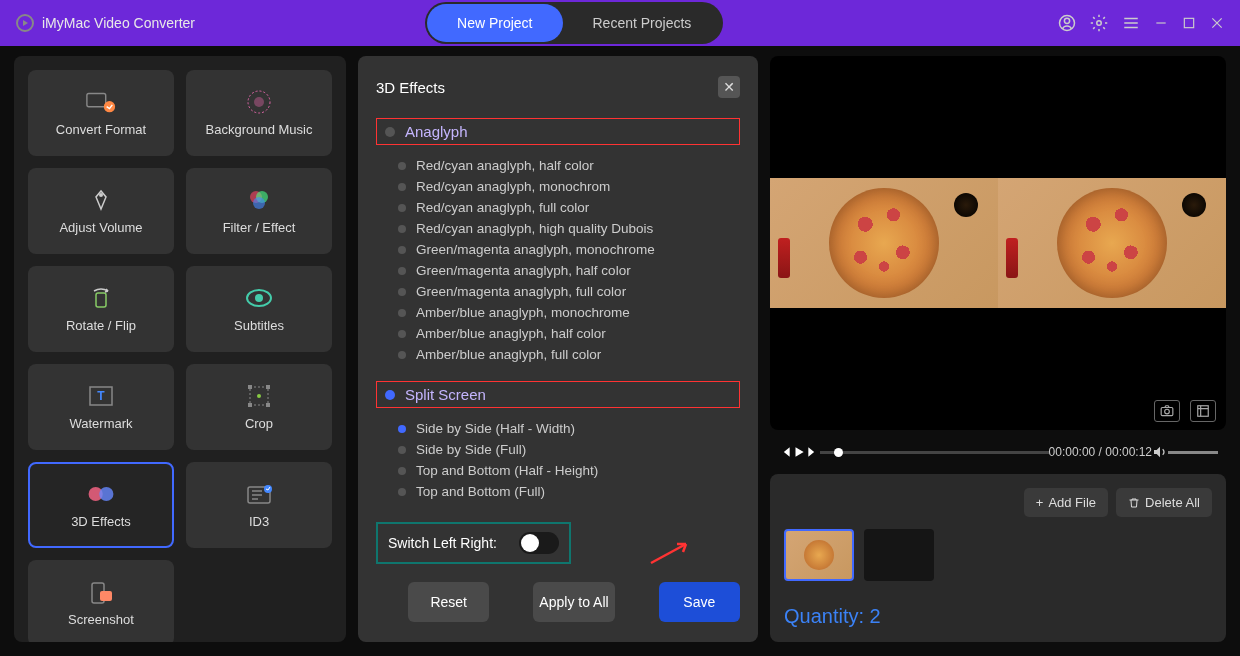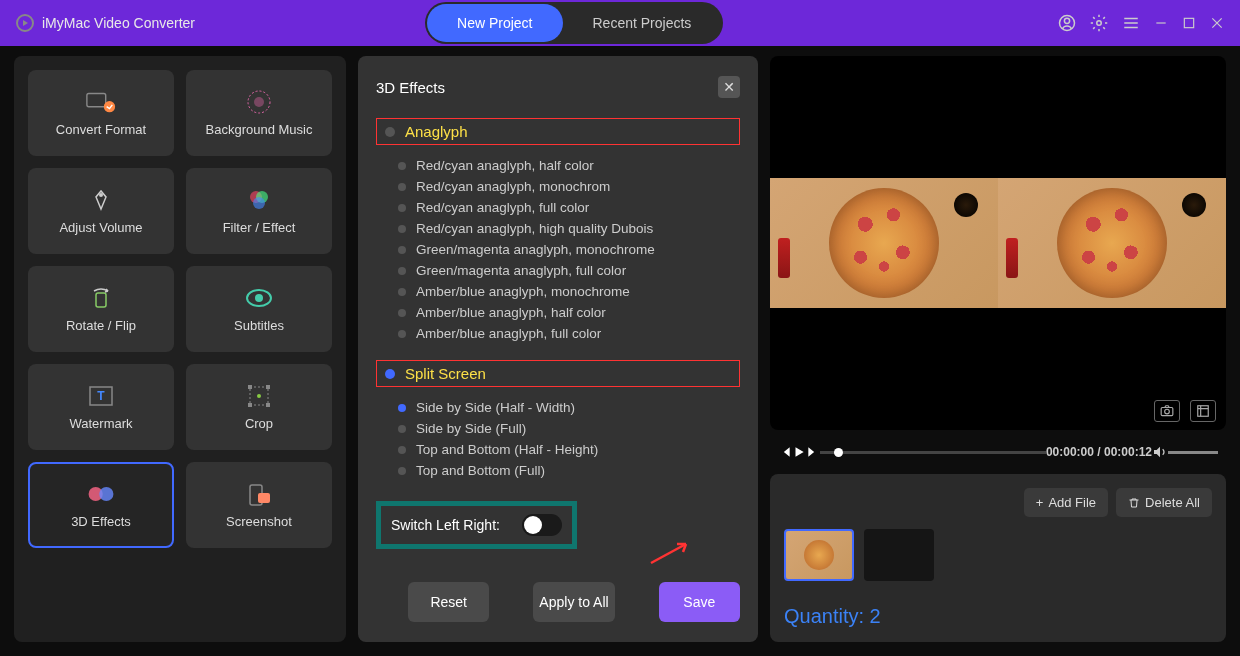--- a/index.html
+++ b/index.html
@@ -30,50 +30,50 @@
 .center-panel { width: 400px; background: #333; border-radius: 8px; padding: 20px 18px; display: flex; flex-direction: column; position: relative; }
 .panel-header { display: flex; justify-content: space-between; align-items: center; margin-bottom: 20px; }
 .panel-title { font-size: 15px; color: #fff; font-weight: 500; }
 .close-btn { width: 22px; height: 22px; background: #555; border-radius: 4px; display: flex; align-items: center; justify-content: center; cursor: pointer; font-size: 14px; color: #ddd; }
 
 .effect-group { margin-bottom: 16px; }
 .group-header { display: flex; align-items: center; gap: 10px; margin-bottom: 10px; padding: 4px 8px; }
 .group-header.highlighted { border: 1px solid #ff3333; }
 .radio-dot { width: 10px; height: 10px; border-radius: 50%; background: #555; }
 .radio-dot.active { background: #4169ff; }
-.group-title { font-size: 15px; color: #fde047; }
+.group-title { font-size: 15px; color: #c4b5fd; }
 .option-list { padding-left: 22px; }
 .option { display: flex; align-items: center; gap: 10px; padding: 3px 0; font-size: 13.5px; color: #ccc; cursor: pointer; }
 .option .radio-dot { width: 8px; height: 8px; }
 
-.switch-row { display: flex; align-items: center; gap: 22px; padding: 8px 10px; border: 5px solid #0f766e; margin-top: 4px; width: fit-content; }
+.switch-row { display: flex; align-items: center; gap: 22px; padding: 8px 10px; border: 2px solid #0f766e; margin-top: 4px; width: fit-content; }
 .switch-label { font-size: 14px; color: #fff; }
 .toggle { width: 40px; height: 22px; background: #1a1a1a; border-radius: 11px; position: relative; cursor: pointer; }
 .toggle-knob { width: 18px; height: 18px; background: #fff; border-radius: 50%; position: absolute; top: 2px; left: 2px; }
 
 .arrow-annotation { position: absolute; right: 62px; bottom: 74px; color: #ff3333; }
 
 .panel-actions { display: flex; gap: 12px; margin-top: auto; padding-top: 18px; }
 .btn { flex: 1; height: 40px; border-radius: 6px; border: none; font-size: 14px; cursor: pointer; color: #fff; margin-left: 32px; }
 .btn-secondary { background: #4a4a4a; }
-.btn-primary { background: #8b5cf6; }
+.btn-primary { background: #1d4ed8; }
 
 .right-panel { flex: 1; display: flex; flex-direction: column; gap: 10px; }
 .preview { background: #000; border-radius: 8px; height: 374px; position: relative; display: flex; align-items: center; justify-content: center; }
 .preview-img { width: 100%; height: 130px; display: flex; }
 .pizza-half { flex: 1; background: linear-gradient(135deg, #d4a574 0%, #c89860 100%); position: relative; overflow: hidden; }
 .pizza-circle { position: absolute; width: 110px; height: 110px; border-radius: 50%; background: radial-gradient(circle, #e8a850 0%, #d4803a 60%, #b8652a 100%); left: 50%; top: 50%; transform: translate(-50%, -50%); box-shadow: inset 0 0 20px rgba(0,0,0,0.3); }
 .pizza-circle::before { content: ''; position: absolute; inset: 8px; border-radius: 50%; background: radial-gradient(circle at 30% 30%, #c44 8%, transparent 8%), radial-gradient(circle at 60% 20%, #c44 7%, transparent 7%), radial-gradient(circle at 70% 60%, #c44 8%, transparent 8%), radial-gradient(circle at 25% 65%, #c44 7%, transparent 7%), radial-gradient(circle at 50% 75%, #c44 6%, transparent 6%); }
 .coke { position: absolute; width: 12px; height: 40px; background: linear-gradient(#c02020, #8a1515); border-radius: 3px; left: 8px; bottom: 30px; }
 .glass { position: absolute; width: 24px; height: 24px; background: radial-gradient(#2a1a0a, #000); border-radius: 50%; right: 20px; top: 15px; }
 
 .preview-controls { position: absolute; bottom: 8px; right: 10px; display: flex; gap: 10px; }
 .pc-btn { width: 26px; height: 22px; border: 1px solid #666; border-radius: 3px; display: flex; align-items: center; justify-content: center; cursor: pointer; color: #aaa; }
 
-.playbar { display: flex; align-items: center; gap: 0; padding: 0 8px; height: 24px; font-weight: bold; }
+.playbar { display: flex; align-items: center; gap: 0; padding: 0 8px; height: 24px; }
 .play-btn { color: #fff; cursor: pointer; display: flex; }
 .timeline-track { flex: 1; height: 3px; background: #444; position: relative; }
 .timeline-thumb { position: absolute; left: 14px; top: -3px; width: 9px; height: 9px; background: #fff; border-radius: 50%; }
 .time-display { font-size: 12px; color: #ccc; }
 .vol-icon { color: #ccc; cursor: pointer; }
 .vol-track { width: 50px; height: 3px; background: #888; }
 
 .file-panel { background: #2a2a2a; border-radius: 8px; padding: 14px; flex: 1; display: flex; flex-direction: column; }
 .file-actions { display: flex; justify-content: flex-end; gap: 8px; margin-bottom: 12px; }
 .file-btn { background: #3a3a3a; border: none; color: #ddd; padding: 7px 12px; border-radius: 5px; font-size: 13px; cursor: pointer; display: flex; align-items: center; gap: 5px; }
@@ -223,20 +223,31 @@
             <svg width="36" height="22" viewBox="0 0 36 22">
               <circle cx="12" cy="11" r="8" fill="#ff6688" opacity="0.8"></circle>
               <circle cx="24" cy="11" r="8" fill="#6688ff" opacity="0.8"></circle>
             </svg>
           </div>
           <span class="tool-label">3D Effects</span>
         </div>
         <div class="tool">
           <div class="tool-icon">
             <svg width="30" height="26" viewBox="0 0 30 26">
+              <rect x="4" y="6" width="22" height="16" rx="2" fill="none" stroke="#888" stroke-width="1.5"></rect>
+              <path d="M8 10h10M8 14h10M8 18h6" stroke="#888" stroke-width="1.5"></path>
+              <circle cx="24" cy="8" r="4" fill="#4488ff"></circle>
+              <path d="M22 8l2 1 2-3" stroke="#fff" stroke-width="1" fill="none"></path>
+            </svg>
+          </div>
+          <span class="tool-label">ID3</span>
+        </div>
+        <div class="tool">
+          <div class="tool-icon">
+            <svg width="30" height="26" viewBox="0 0 30 26">
               <rect x="6" y="4" width="12" height="20" rx="2" fill="none" stroke="#888" stroke-width="1.5"></rect>
               <rect x="14" y="12" width="12" height="10" rx="2" fill="#ff8866"></rect>
             </svg>
           </div>
           <span class="tool-label">Screenshot</span>
         </div>
       </div>
   </div>
 
   <div class="center-panel">
@@ -263,20 +274,24 @@
             <span class="radio-dot"></span>
             <span>Red/cyan anaglyph, full color</span>
           </div>
           <div class="option">
             <span class="radio-dot"></span>
             <span>Red/cyan anaglyph, high quality Dubois</span>
           </div>
           <div class="option">
             <span class="radio-dot"></span>
             <span>Green/magenta anaglyph, monochrome</span>
+          </div>
+          <div class="option">
+            <span class="radio-dot"></span>
+            <span>Green/magenta anaglyph, half color</span>
           </div>
           <div class="option">
             <span class="radio-dot"></span>
             <span>Green/magenta anaglyph, full color</span>
           </div>
           <div class="option">
             <span class="radio-dot"></span>
             <span>Amber/blue anaglyph, monochrome</span>
           </div>
           <div class="option">

